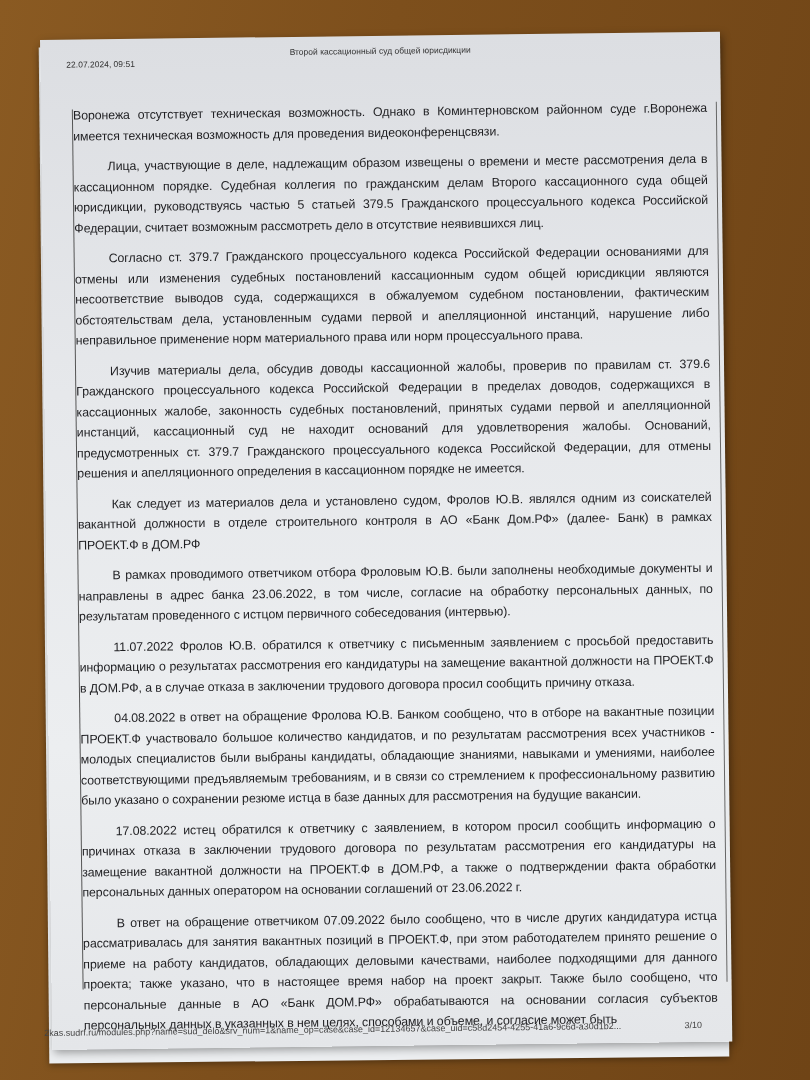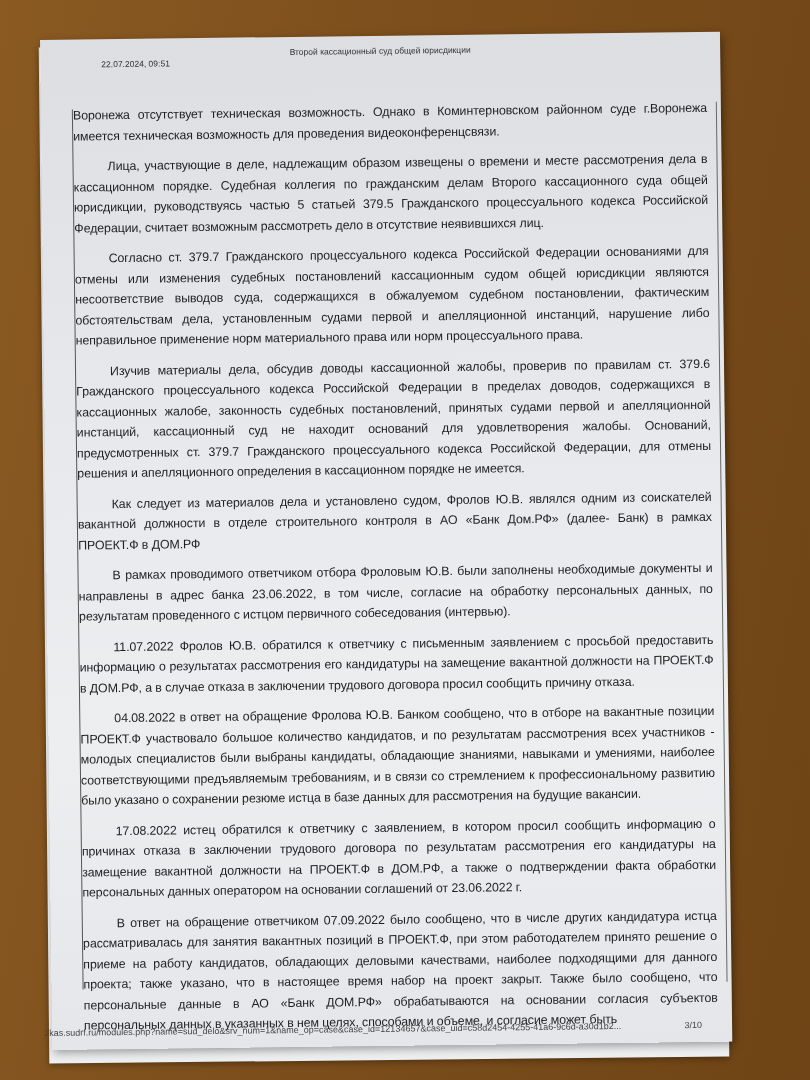--- a/index.html
+++ b/index.html
@@ -26,21 +26,21 @@
       background: linear-gradient(180deg, #dcdee2 0%, #e6e8eb 35%, #eceef0 70%, #e4e6e9 100%);
       transform: rotate(-0.7deg);
       transform-origin: top left;
       box-shadow: 2px 3px 8px rgba(0,0,0,0.35);
       color: #1f1f22;
     }
     .page-header {
       position: absolute; left: 0; right: 0; top: 12px;
       font-size: 8.5px; color: #333;
     }
-    .header-date { position: absolute; left: 26px; top: 8px; margin-left: 35px; }
+    .header-date { position: absolute; left: 26px; top: 8px; }
     .header-court { position: absolute; left: 0; right: 0; text-align: center; top: -2px; }
     .border-line {
       position: absolute; left: 31px; top: 70px; bottom: 60px;
       width: 1px; background: #555;
     }
     .border-line-right {
       position: absolute; right: 4px; top: 70px; bottom: 60px;
       width: 1px; background: #666;
     }
     .body-text {

